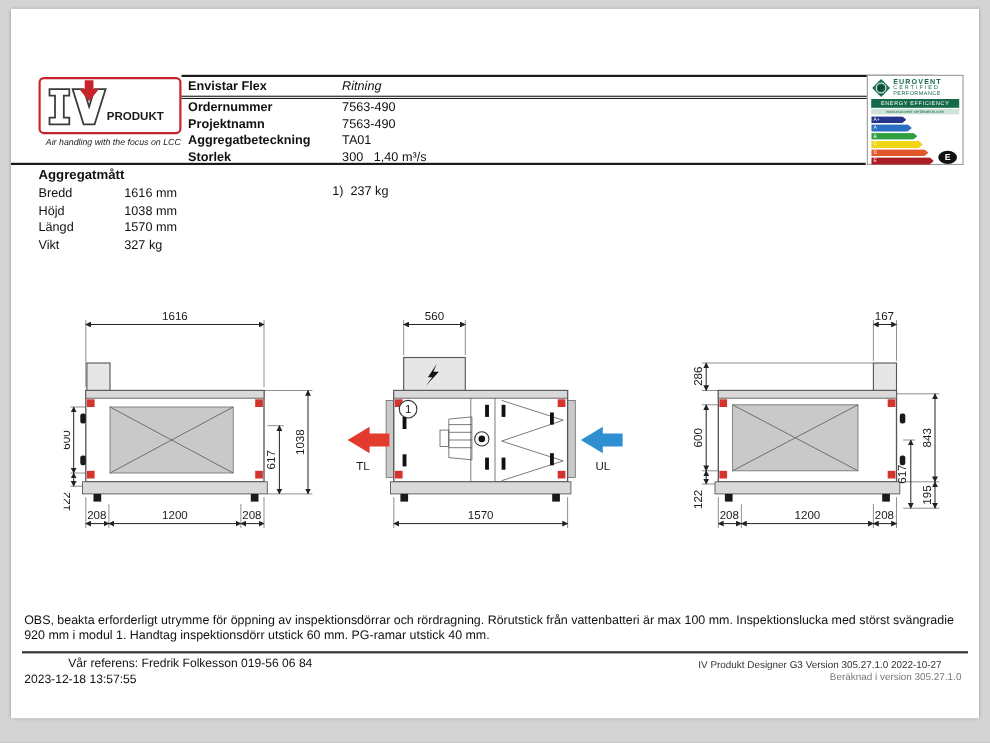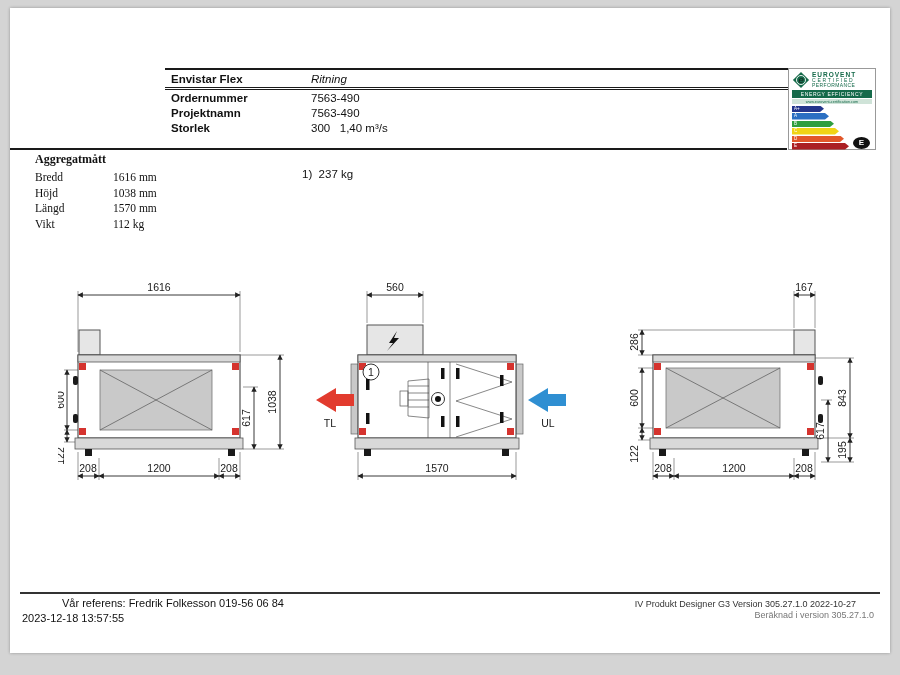--- a/index.html
+++ b/index.html
@@ -34,21 +34,21 @@
   .ev-bar{height:6.5px;margin-bottom:1px;color:#fff;font-size:4.5px;line-height:6.5px;padding-left:2px;box-sizing:border-box;clip-path:polygon(0 0,calc(100% - 4px) 0,100% 50%,calc(100% - 4px) 100%,0 100%);}
   .ev-bar:nth-of-type(1){width:32px;}
   .ev-bar:nth-of-type(2){width:37px;}
   .ev-bar:nth-of-type(3){width:42px;}
   .ev-bar:nth-of-type(4){width:47px;}
   .ev-bar:nth-of-type(5){width:52px;}
   .ev-bar:nth-of-type(6){width:57px;}
   .ev-badge{position:absolute;right:2px;bottom:1px;width:17px;height:12px;background:#111;border-radius:50%;color:#fff;font-size:8px;font-weight:bold;text-align:center;line-height:12px;}
 
   
-  .agg{position:absolute;left:25px;top:144px;font-size:11.5px;color:#111;font-family:Liberation Serif, serif;}
+  .agg{position:absolute;left:25px;top:144px;font-size:11.5px;color:#111;}
   .agg-title{font-weight:bold;font-size:12px;margin-bottom:4px;}
   .agg-row{display:flex;height:15.5px;}
   .agg-label{width:78px;}
   .agg-note{position:absolute;left:292px;top:160px;font-size:11.5px;color:#111;white-space:pre;text-align:right;}
 
   
   .draw{position:absolute;}
   .draw-front{left:48px;top:272px;}
   .draw-side{left:300px;top:272px;}
   .draw-back{left:618px;top:272px;}
@@ -72,33 +72,48 @@
   .footer-date{position:absolute;left:12px;top:604px;font-size:11px;color:#111;}
   .footer-soft{position:absolute;right:34px;top:591px;font-size:9px;color:#333;text-align:right;}
   .footer-calc{position:absolute;right:16px;top:602px;font-size:9px;color:#777;text-align:right;}
 </style>
 </head>
 <body>
 
 <div class="stage">
 <div class="page">
 
+  <div class="logo">
+    <div class="logo-box">
+      <svg width="126" height="48" viewBox="0 0 126 48">
+        <polygon points="8,9 26,9 26,15 21,15 21,35 26,35 26,41 8,41 8,35 13,35 13,15 8,15" fill="#fff" stroke="#3a3a3a" stroke-width="1.6"></polygon>
+        <polygon points="29,9 39,9 44,25 49,9 59,9 49,41 39,41" fill="#fff" stroke="#3a3a3a" stroke-width="1.6"></polygon>
+        <path d="M40,1 L48,1 L48,9 L53,9 L44,20 L35,9 L40,9 Z" fill="#c8242b"></path>
+        <text x="60" y="37" font-size="14" font-weight="bold" fill="#111">PRODUKT</text>
+      </svg>
+    </div>
+    <div class="logo-tagline">Air handling with the focus on LCC</div>
+  </div>
 
   <div class="hdr-table">
     <div class="hdr-row hdr-row-title">
       <span class="hdr-label">Envistar Flex</span>
       <span class="hdr-val italic">Ritning</span>
     </div>
     <div class="hdr-row">
       <span class="hdr-label">Ordernummer</span>
       <span class="hdr-val">7563-490</span>
     </div>
     <div class="hdr-row">
       <span class="hdr-label">Projektnamn</span>
       <span class="hdr-val">7563-490</span>
+    </div>
+    <div class="hdr-row">
+      <span class="hdr-label">Aggregatbeteckning</span>
+      <span class="hdr-val">TA01</span>
     </div>
     <div class="hdr-row">
       <span class="hdr-label">Storlek</span>
       <span class="hdr-val">300   1,40 m³/s</span>
     </div>
   </div>
   <div class="hdr-bottom-line"></div>
 
   <div class="eurovent">
     <div class="ev-head">
@@ -135,21 +150,21 @@
     <div class="agg-row">
       <span class="agg-label">Höjd</span>
       <span>1038 mm</span>
     </div>
     <div class="agg-row">
       <span class="agg-label">Längd</span>
       <span>1570 mm</span>
     </div>
     <div class="agg-row">
       <span class="agg-label">Vikt</span>
-      <span>112 kg</span>
+      <span>327 kg</span>
     </div>
   </div>
   <div class="agg-note">1)  237 kg</div>
 
   <svg class="draw draw-front" width="250" height="222" viewBox="0 0 250 222">
     <defs>
       <marker id="mF" viewBox="0 0 10 10" refX="9" refY="5" markerWidth="6" markerHeight="6" orient="auto-start-reverse">
         <path d="M0,0 L10,5 L0,10 z" fill="#222"></path>
       </marker>
     </defs>
@@ -319,20 +334,21 @@
     <line class="ext" x1="166" y1="178" x2="166" y2="200"></line>
     <line class="ext" x1="187" y1="172" x2="187" y2="200"></line>
     <line class="dim" x1="25" y1="196" x2="46" y2="196" marker-start="url(#mB)" marker-end="url(#mB)"></line>
     <line class="dim" x1="46" y1="196" x2="166" y2="196" marker-start="url(#mB)" marker-end="url(#mB)"></line>
     <line class="dim" x1="166" y1="196" x2="187" y2="196" marker-start="url(#mB)" marker-end="url(#mB)"></line>
     <text x="35" y="192" text-anchor="middle">208</text>
     <text x="106" y="192" text-anchor="middle">1200</text>
     <text x="176" y="192" text-anchor="middle">208</text>
   </svg>
 
+  <div class="obs">OBS, beakta erforderligt utrymme för öppning av inspektionsdörrar och rördragning. Rörutstick från vattenbatteri är max 100 mm. Inspektionslucka med störst svängradie 920 mm i modul 1. Handtag inspektionsdörr utstick 60 mm. PG-ramar utstick 40 mm.</div>
 
   <div class="footer-line"></div>
   <div class="footer-ref">Vår referens: Fredrik Folkesson 019-56 06 84</div>
   <div class="footer-date">2023-12-18 13:57:55</div>
   <div class="footer-soft">IV Produkt Designer G3 Version 305.27.1.0 2022-10-27</div>
   <div class="footer-calc">Beräknad i version 305.27.1.0</div>
 
 </div>
 </div>
 

